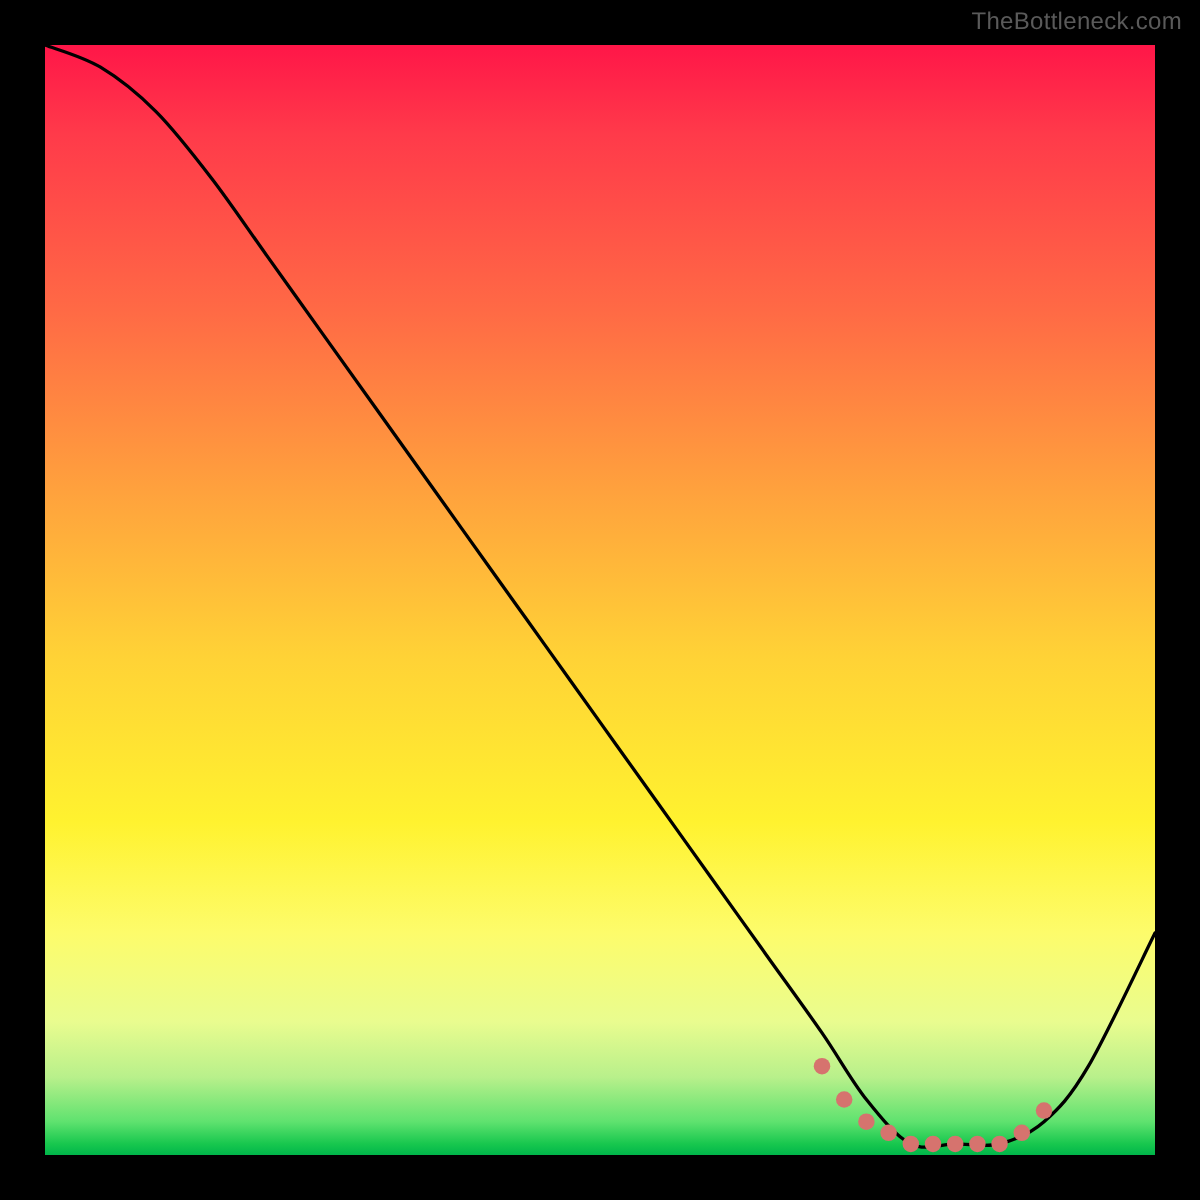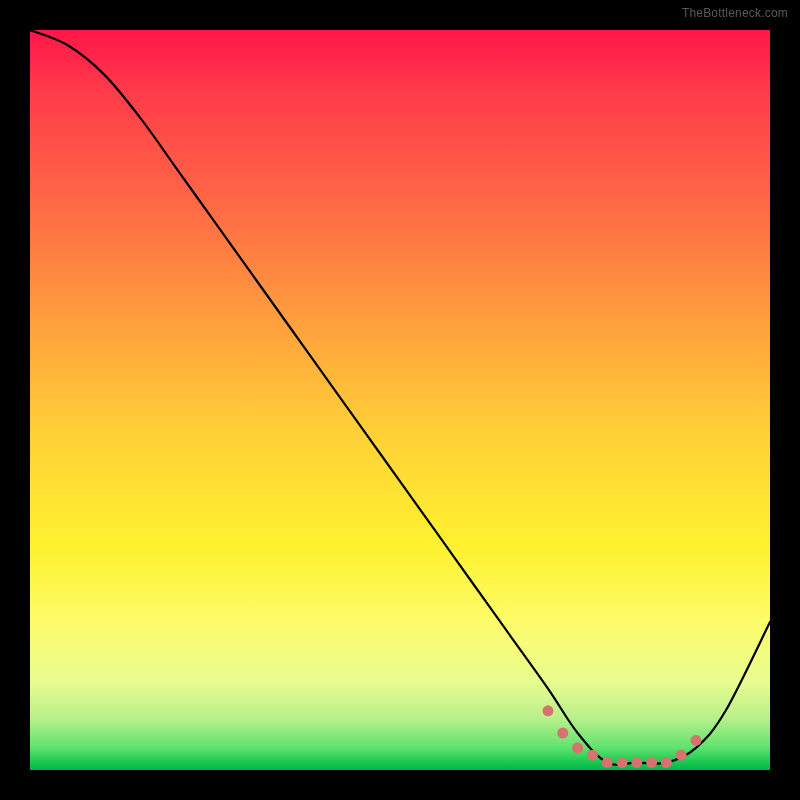--- a/index.html
+++ b/index.html
@@ -40,21 +40,21 @@
       #5fe26f 97%,
       #18c74e 99%,
       #00b64a 100%
     );
   }
   .watermark {
     position: absolute;
     top: 6px;
     right: 12px;
     color: #5a5a5a;
-    font-size: 12px;
+    font-size: 16px;
     font-weight: 500;
     letter-spacing: 0.2px;
     user-select: none;
     text-align: right;
   }
   svg.curve {
     position: absolute;
     left: 0;
     top: 0;
     width: 740px;

